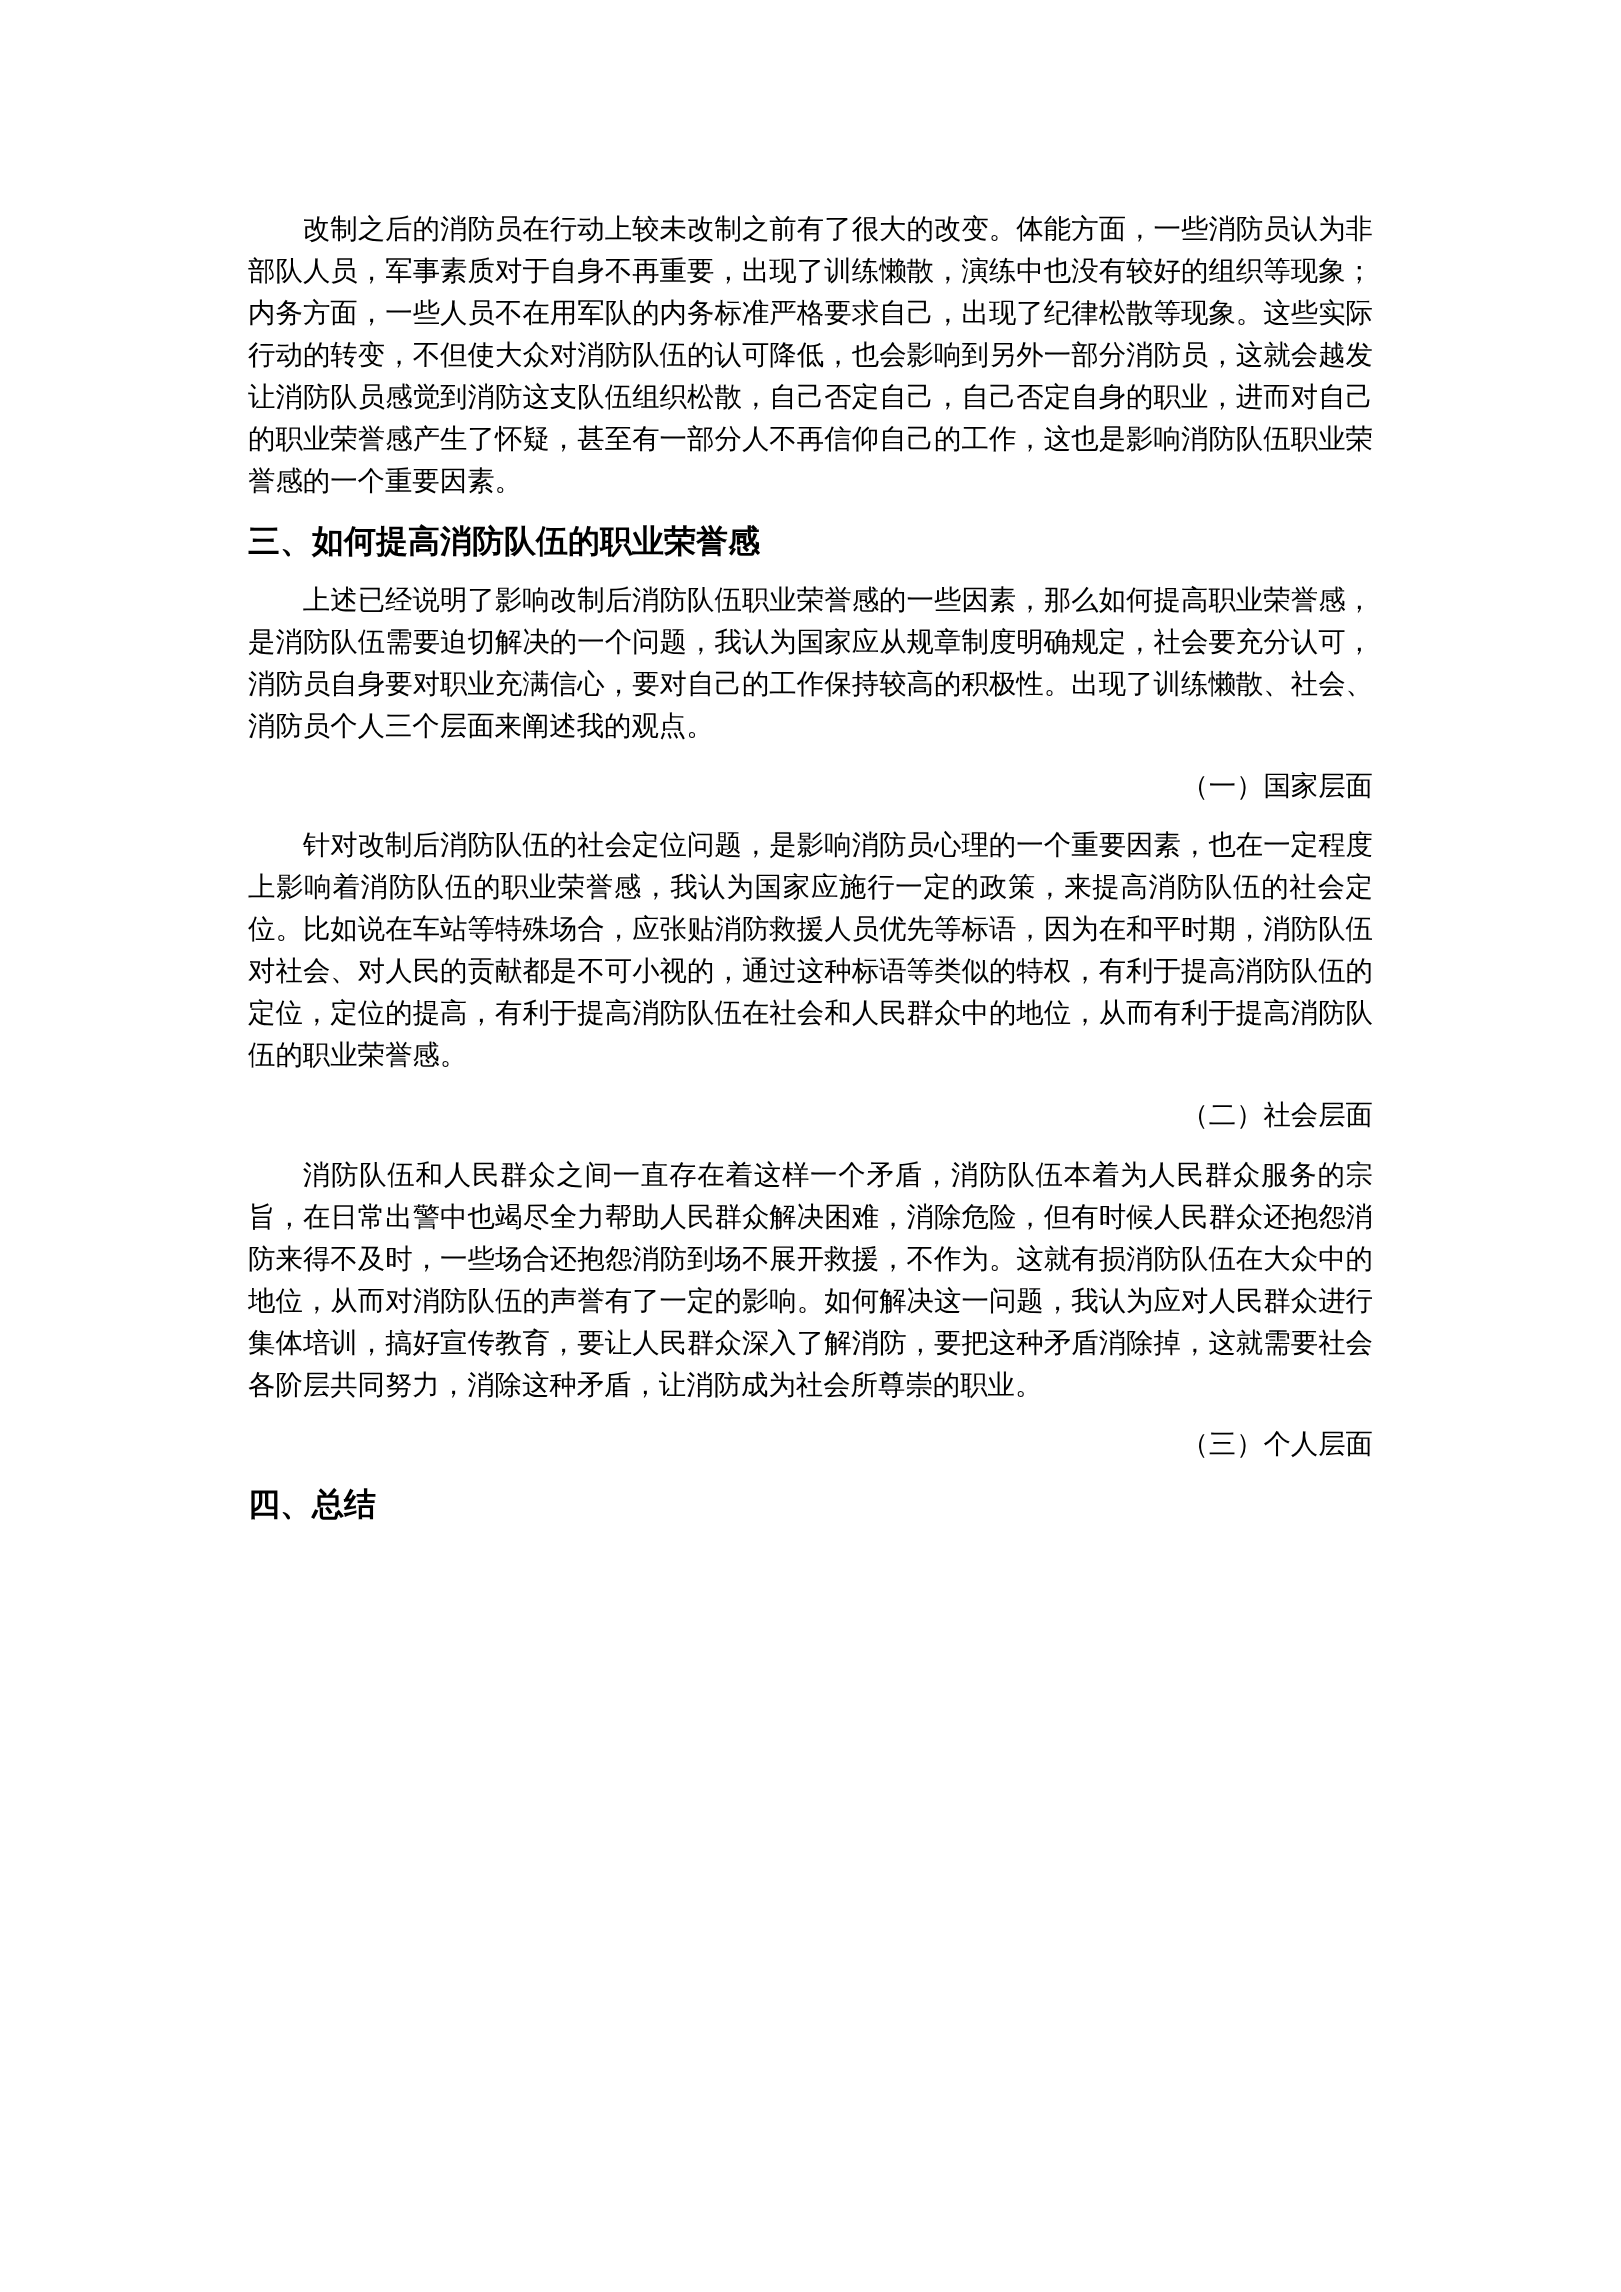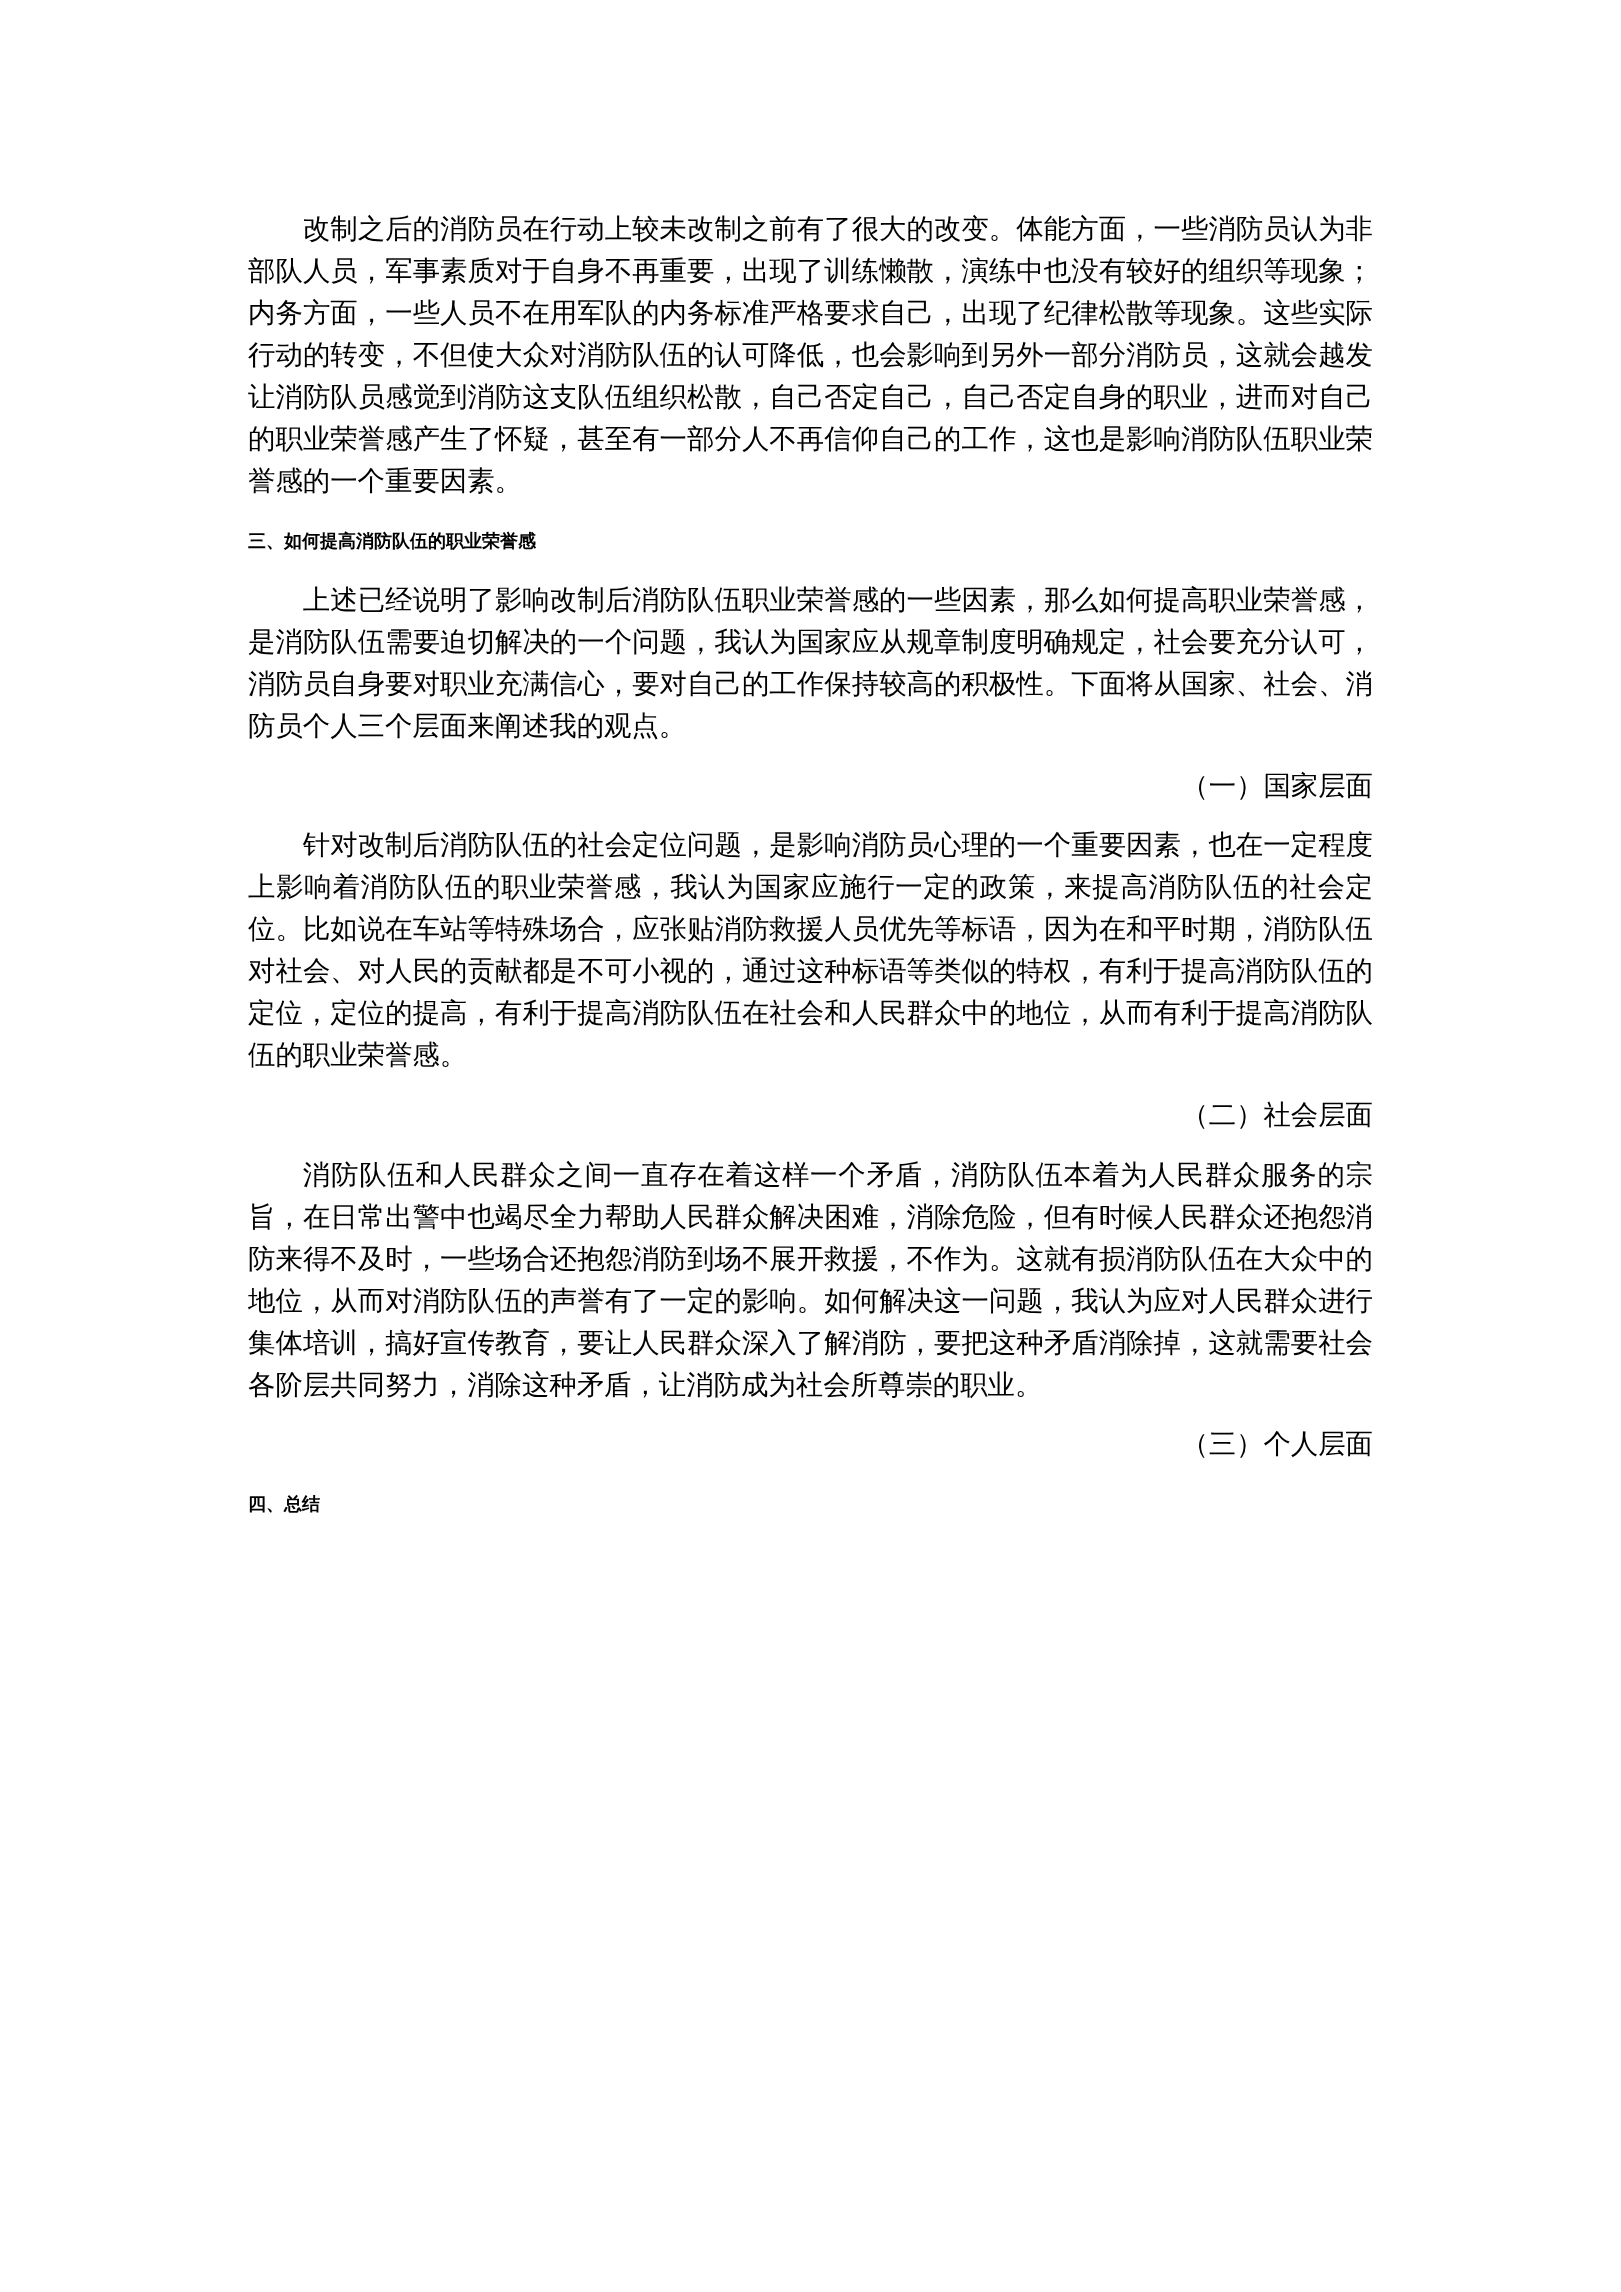--- a/index.html
+++ b/index.html
@@ -23,42 +23,42 @@
   }
   .para {
     margin: 0;
     text-align: justify;
     text-justify: inter-ideograph;
     text-indent: 2em;
     word-break: break-all;
   }
   .heading {
     margin: 17.6px 0;
-    font-size: 18px;
+    font-size: 32px;
     font-weight: bold;
     text-align: left;
     text-indent: 0;
   }
   .subheading {
     margin: 17.6px 0;
     font-size: 27.4px;
     font-weight: normal;
     text-align: right;
     text-indent: 2em;
   }
 </style>
 </head>
 <body>
 
 <div class="page">
   <p class="para">改制之后的消防员在行动上较未改制之前有了很大的改变。体能方面，一些消防员认为非部队人员，军事素质对于自身不再重要，出现了训练懒散，演练中也没有较好的组织等现象；内务方面，一些人员不在用军队的内务标准严格要求自己，出现了纪律松散等现象。这些实际行动的转变，不但使大众对消防队伍的认可降低，也会影响到另外一部分消防员，这就会越发让消防队员感觉到消防这支队伍组织松散，自己否定自己，自己否定自身的职业，进而对自己的职业荣誉感产生了怀疑，甚至有一部分人不再信仰自己的工作，这也是影响消防队伍职业荣誉感的一个重要因素。</p>
 
   <h2 class="heading">三、如何提高消防队伍的职业荣誉感</h2>
 
-  <p class="para">上述已经说明了影响改制后消防队伍职业荣誉感的一些因素，那么如何提高职业荣誉感，是消防队伍需要迫切解决的一个问题，我认为国家应从规章制度明确规定，社会要充分认可，消防员自身要对职业充满信心，要对自己的工作保持较高的积极性。下面将从国家、社会、消防员个人三个层面来阐述我的观点。</p>
+  <p class="para">上述已经说明了影响改制后消防队伍职业荣誉感的一些因素，那么如何提高职业荣誉感，是消防队伍需要迫切解决的一个问题，我认为国家应从规章制度明确规定，社会要充分认可，消防员自身要对职业充满信心，要对自己的工作保持较高的积极性。出现了训练懒散、社会、消防员个人三个层面来阐述我的观点。</p>
 
   <h3 class="subheading">（一）国家层面</h3>
 
   <p class="para">针对改制后消防队伍的社会定位问题，是影响消防员心理的一个重要因素，也在一定程度上影响着消防队伍的职业荣誉感，我认为国家应施行一定的政策，来提高消防队伍的社会定位。比如说在车站等特殊场合，应张贴消防救援人员优先等标语，因为在和平时期，消防队伍对社会、对人民的贡献都是不可小视的，通过这种标语等类似的特权，有利于提高消防队伍的定位，定位的提高，有利于提高消防队伍在社会和人民群众中的地位，从而有利于提高消防队伍的职业荣誉感。</p>
 
   <h3 class="subheading">（二）社会层面</h3>
 
   <p class="para">消防队伍和人民群众之间一直存在着这样一个矛盾，消防队伍本着为人民群众服务的宗旨，在日常出警中也竭尽全力帮助人民群众解决困难，消除危险，但有时候人民群众还抱怨消防来得不及时，一些场合还抱怨消防到场不展开救援，不作为。这就有损消防队伍在大众中的地位，从而对消防队伍的声誉有了一定的影响。如何解决这一问题，我认为应对人民群众进行集体培训，搞好宣传教育，要让人民群众深入了解消防，要把这种矛盾消除掉，这就需要社会各阶层共同努力，消除这种矛盾，让消防成为社会所尊崇的职业。</p>
 
   <h3 class="subheading">（三）个人层面</h3>

